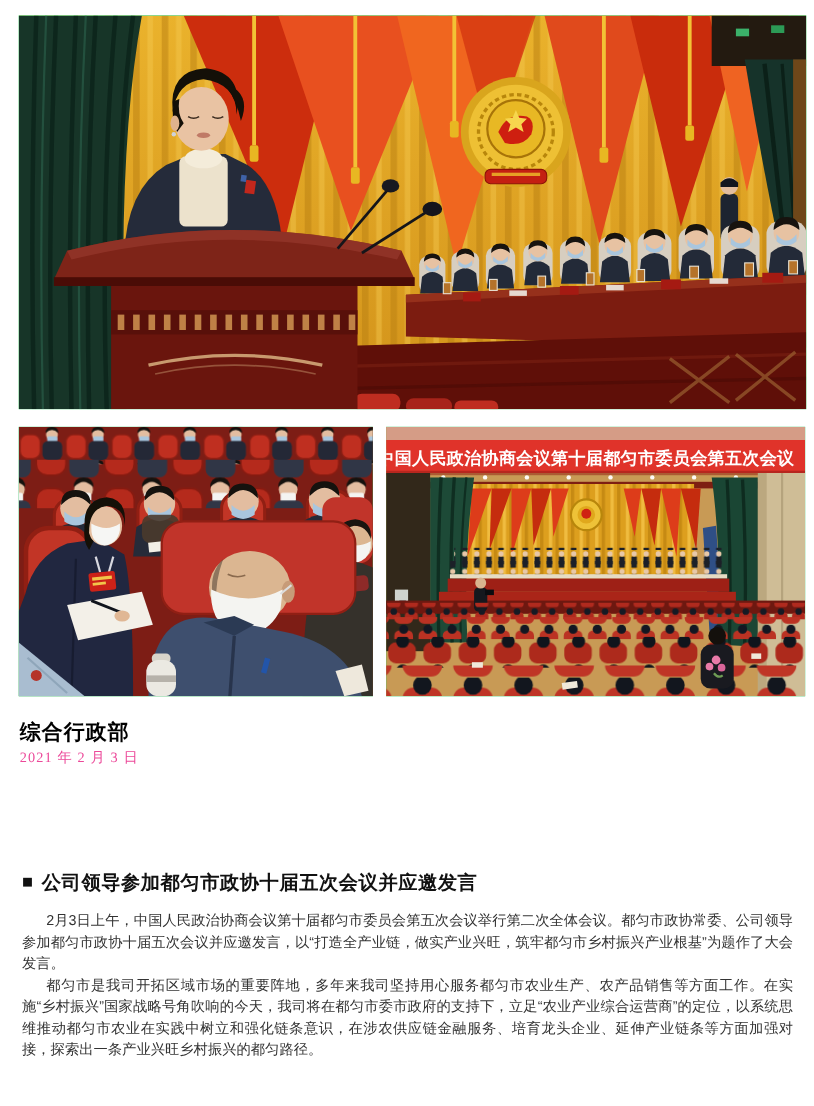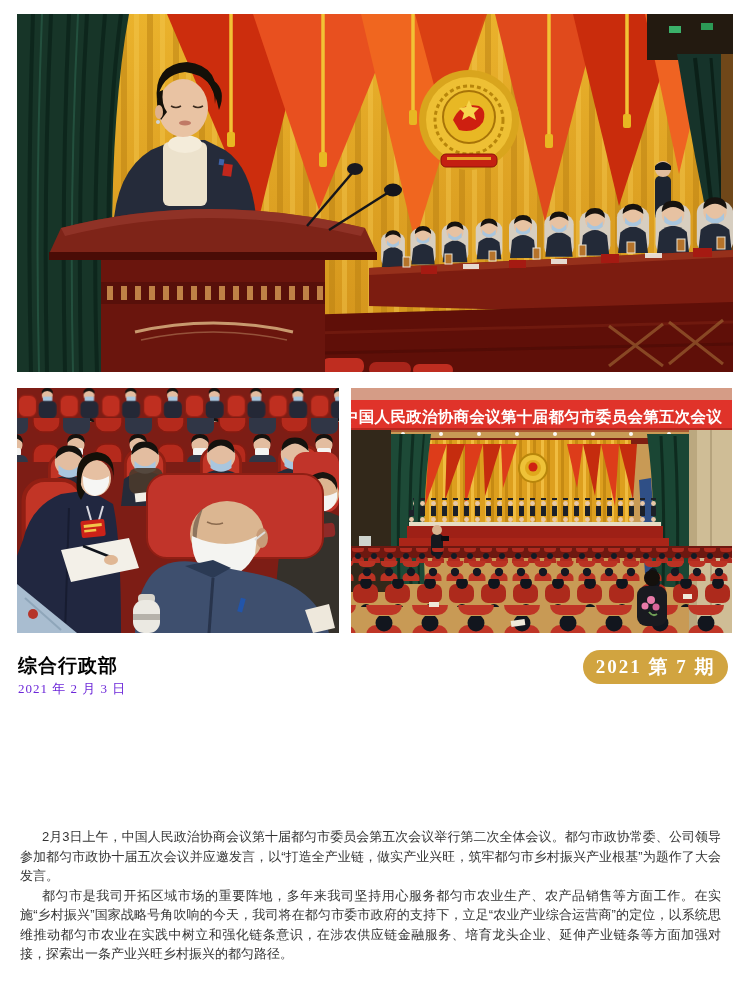--- a/index.html
+++ b/index.html
@@ -7,21 +7,21 @@
   .page{position:relative;width:740px;height:1005px;background:#ffffff;overflow:hidden;
         font-family:"Liberation Sans","DejaVu Sans",sans-serif;}
   .photo{position:absolute;overflow:hidden;background:#22c55e;}
   .photo svg{display:block;width:100%;height:100%;}
   .photo-top{left:17px;top:14px;width:716px;height:358px;}
   .photo-audience{left:17px;top:388px;width:322px;height:245px;}
   .photo-hall{left:351px;top:388px;width:381px;height:245px;}
   .dept{position:absolute;left:18px;top:653px;font-family:Liberation Serif, serif;
         font-size:19px;font-weight:700;color:#000000;letter-spacing:1px;}
   .date{position:absolute;left:18px;top:680px;font-family:"Liberation Serif","DejaVu Serif",serif;
-        font-size:13px;color:#6d28d9;letter-spacing:1px;}
+        font-size:13px;color:#ec4899;letter-spacing:1px;}
   .badge{position:absolute;left:583px;top:650px;width:145px;height:34px;background:#d1a440;
          border-radius:17px;color:#ffffff;font-family:"Liberation Serif","DejaVu Serif",serif;
          font-size:19px;font-weight:700;display:flex;align-items:center;justify-content:center;
          letter-spacing:2px;}
   .headline{position:absolute;left:21px;top:790px;display:flex;align-items:center;gap:9px;
             font-size:17.5px;font-weight:700;color:#111;letter-spacing:0.5px;}
   .bullet{width:8px;height:8px;background:#111;display:inline-block;flex:0 0 auto;}
   .body-text{position:absolute;left:20px;top:827px;width:701px;font-size:13px;line-height:19.5px;
              color:#333;text-align:justify;}
   .body-text p{margin:0;text-indent:22px;}
@@ -461,21 +461,24 @@
       <circle cx="300" cy="212" r="4" fill="#e87aa8"></circle>
       <circle cx="294" cy="218" r="3.5" fill="#e87aa8"></circle>
       <circle cx="305" cy="219" r="3.5" fill="#d9659a"></circle>
       <path d="M298,224 q4,5 8,2" stroke="#6f9c55" stroke-width="2" fill="none"></path>
     </g>
   </svg>
   </div>
 
   <div class="dept">综合行政部</div>
   <div class="date">2021 年 2 月 3 日</div>
-  <div class="badge">2021 第 7 期</div>
-
+
+  <div class="headline">
+    <span class="bullet"></span>
+    <span>公司领导参加都匀市政协十届五次会议并应邀发言</span>
+  </div>
 
   <div class="body-text">
     <p>2月3日上午，中国人民政治协商会议第十届都匀市委员会第五次会议举行第二次全体会议。都匀市政协常委、公司领导参加都匀市政协十届五次会议并应邀发言，以“打造全产业链，做实产业兴旺，筑牢都匀市乡村振兴产业根基”为题作了大会发言。</p>
     <p>都匀市是我司开拓区域市场的重要阵地，多年来我司坚持用心服务都匀市农业生产、农产品销售等方面工作。在实施“乡村振兴”国家战略号角吹响的今天，我司将在都匀市委市政府的支持下，立足“农业产业综合运营商”的定位，以系统思维推动都匀市农业在实践中树立和强化链条意识，在涉农供应链金融服务、培育龙头企业、延伸产业链条等方面加强对接，探索出一条产业兴旺乡村振兴的都匀路径。</p>
   </div>
 
 </div>
 
 </body></html>

